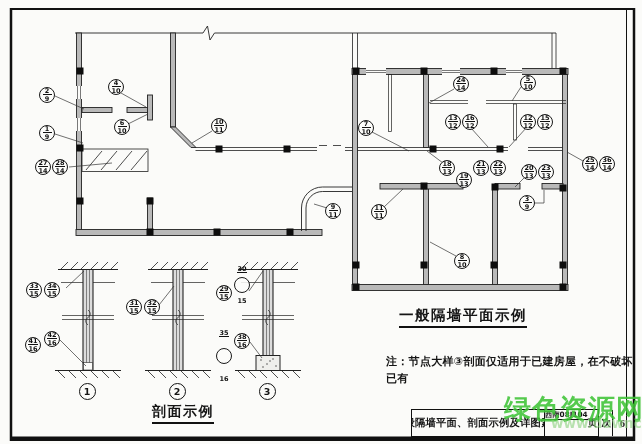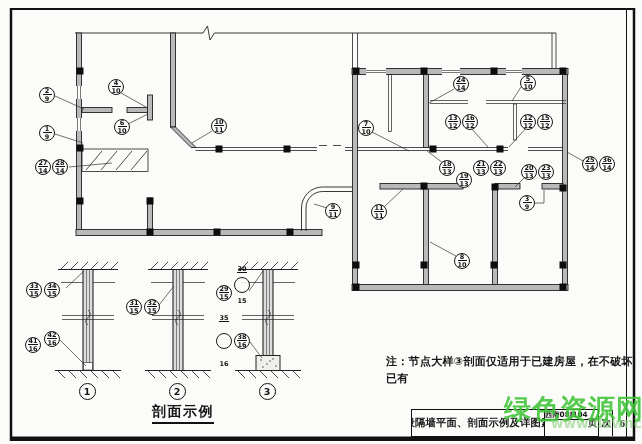--- a/index.html
+++ b/index.html
@@ -212,20 +212,21 @@
       <line x1="384" y1="207" x2="403" y2="189"></line>
       <line x1="456" y1="256" x2="430" y2="242"></line>
       <line x1="66" y1="288" x2="84" y2="271"></line>
       <line x1="60" y1="340" x2="86" y2="366"></line>
       <line x1="159" y1="305" x2="174" y2="286"></line>
       <line x1="249" y1="291" x2="263" y2="271"></line>
       <line x1="250" y1="342" x2="262" y2="358"></line>
     </g>
   </svg>
 
+  <div class="plan-title">一般隔墙平面示例</div>
   <div class="sec-title">剖面示例</div>
 
   <div class="note">
     <div class="line1">注：节点大样③剖面仅适用于已建房屋，在不破坏已有</div>
   </div>
 
   <div class="tblock">
     <div class="tb-title">一般隔墙平面、剖面示例及详图索引</div>
     <div class="tb-right">
       <div class="tb-code">西南08J104</div>
@@ -369,21 +370,21 @@
         <div class="den">15</div>
       </div>
       <div class="callout" style="left: 216px; top: 285px;">
         <div class="num">29</div>
         <div class="den">15</div>
       </div>
       <div class="callout" style="left: 234px; top: 277px; gap: 24px;">
         <div class="num">30</div>
         <div class="den">15</div>
       </div>
-      <div class="callout" style="left: 216px; top: 333px; gap: 38px;">
+      <div class="callout" style="left: 216px; top: 348px; gap: 38px;">
         <div class="num">35</div>
         <div class="den">16</div>
       </div>
       <div class="callout" style="left: 234px; top: 333px;">
         <div class="num">38</div>
         <div class="den">16</div>
       </div>
       <div class="secnum" style="left: 78.5px; top: 382.5px;">1</div>
       <div class="secnum" style="left: 168.5px; top: 382.5px;">2</div>
       <div class="secnum" style="left: 258.5px; top: 382.5px;">3</div>

